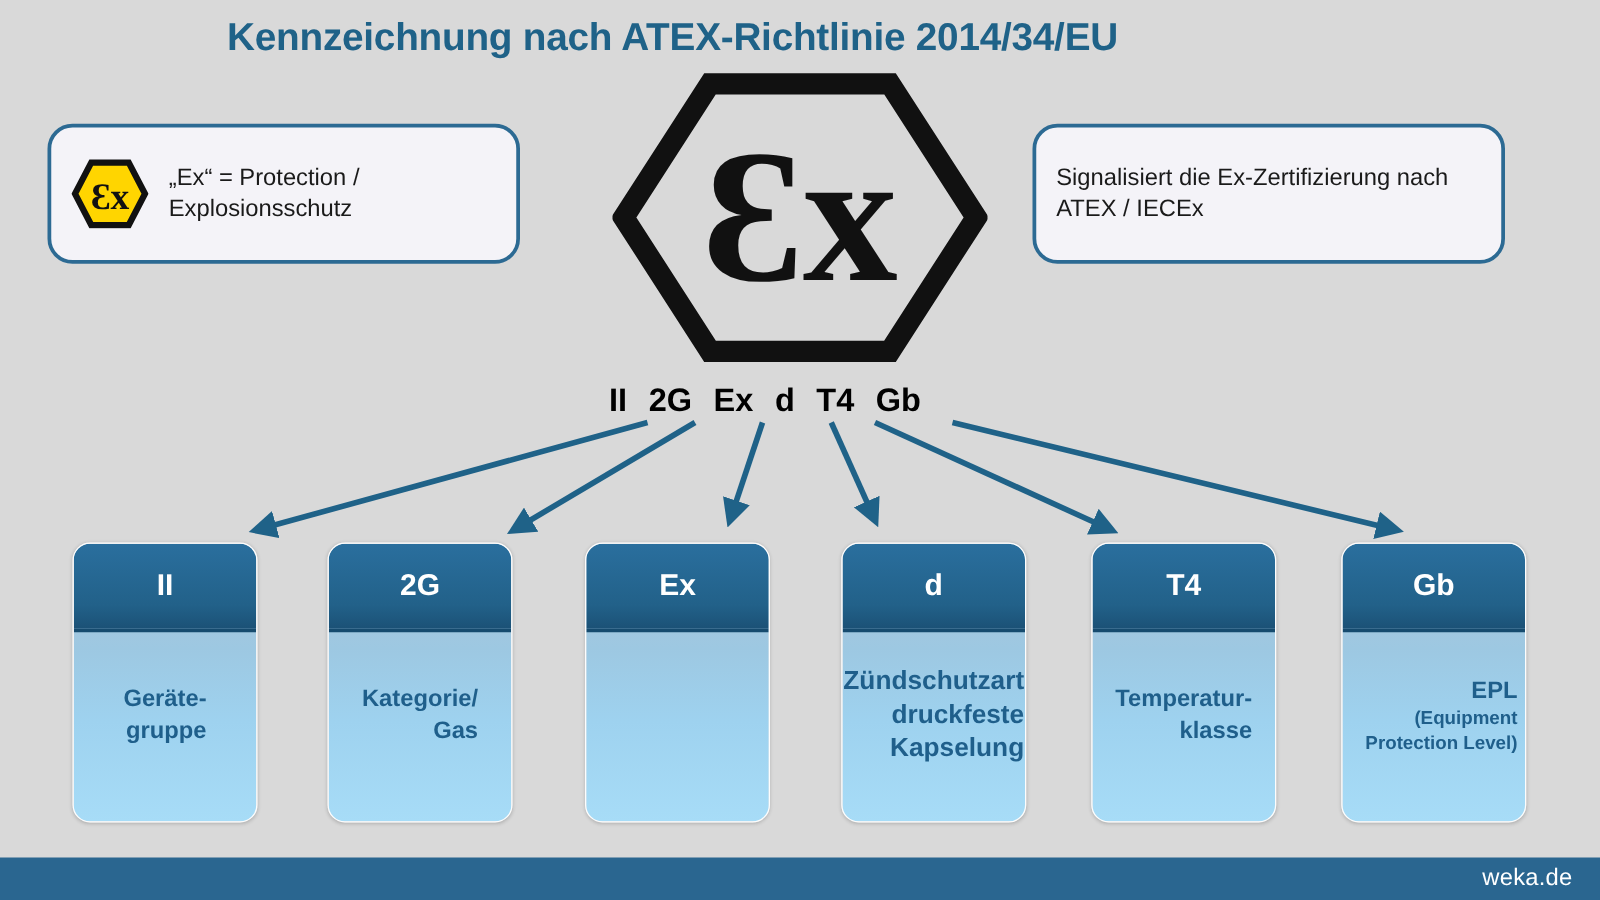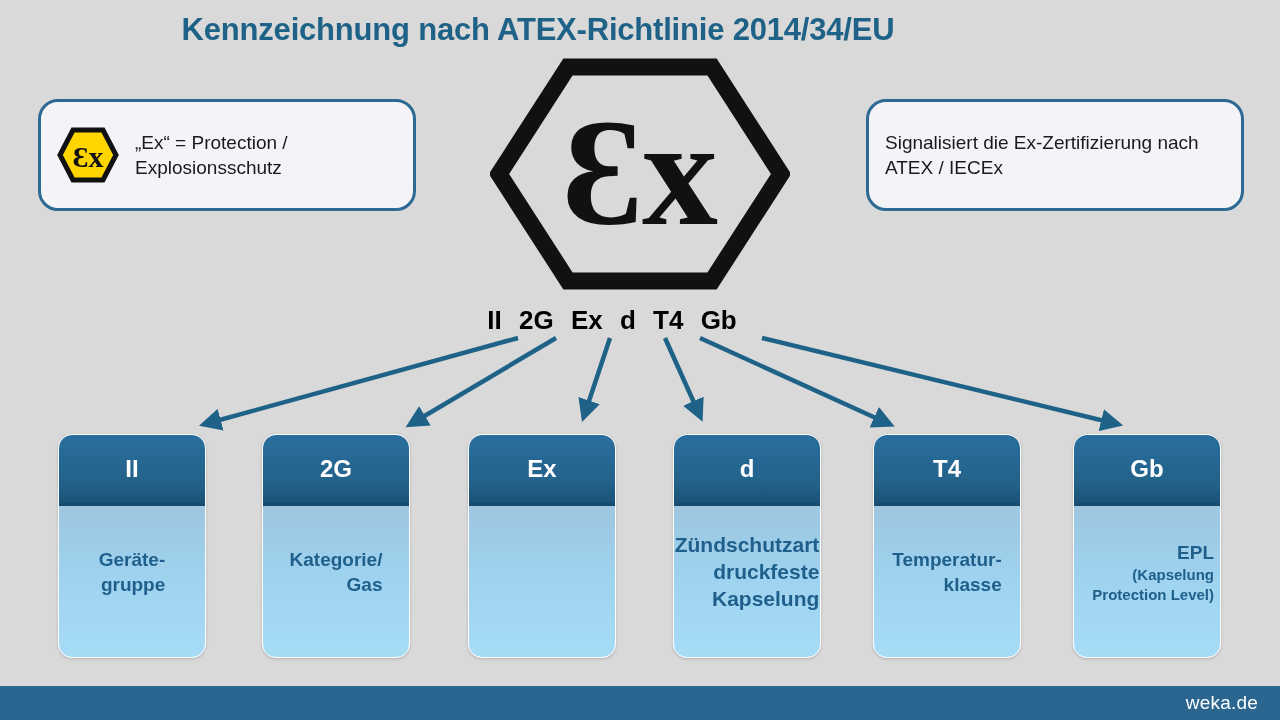--- a/index.html
+++ b/index.html
@@ -32,21 +32,21 @@
   .callout {
     position: absolute;
     background: #f4f3f8;
     border: 3px solid #2c6a93;
     border-radius: 20px;
     display: flex;
     align-items: center;
     padding: 10px 16px;
   }
   #callout-left  { left: 38px;  top: 99px; width: 378px; height: 112px; }
-  #callout-right { left: 866px; top: 99px; width: 378px; height: 112px; }
+  #callout-right { left: 826px; top: 99px; width: 378px; height: 112px; }
 
   .callout-text {
     font-size: 19px;
     color: #1a1a1a;
     line-height: 1.32;
   }
   #callout-left .callout-text { margin-left: 16px; }
 
   .hexicon { flex: 0 0 auto; width: 62px; height: 56px; }
 
@@ -214,21 +214,21 @@
   <div class="card" id="card-4">
     <div class="card-header">T4</div>
     <div class="card-body">Temperatur-<br>klasse</div>
   </div>
 
   <div class="card" id="card-5">
     <div class="card-header">Gb</div>
     <div class="card-body">
       <div>
         <span>EPL</span>
-        <span class="sub">(Kapselung Protection Level)</span>
+        <span class="sub">(Equipment Protection Level)</span>
       </div>
     </div>
   </div>
 
   <div id="footer">
     <div id="footer-logo">weka.de</div>
   </div>
 
 </div>
 

